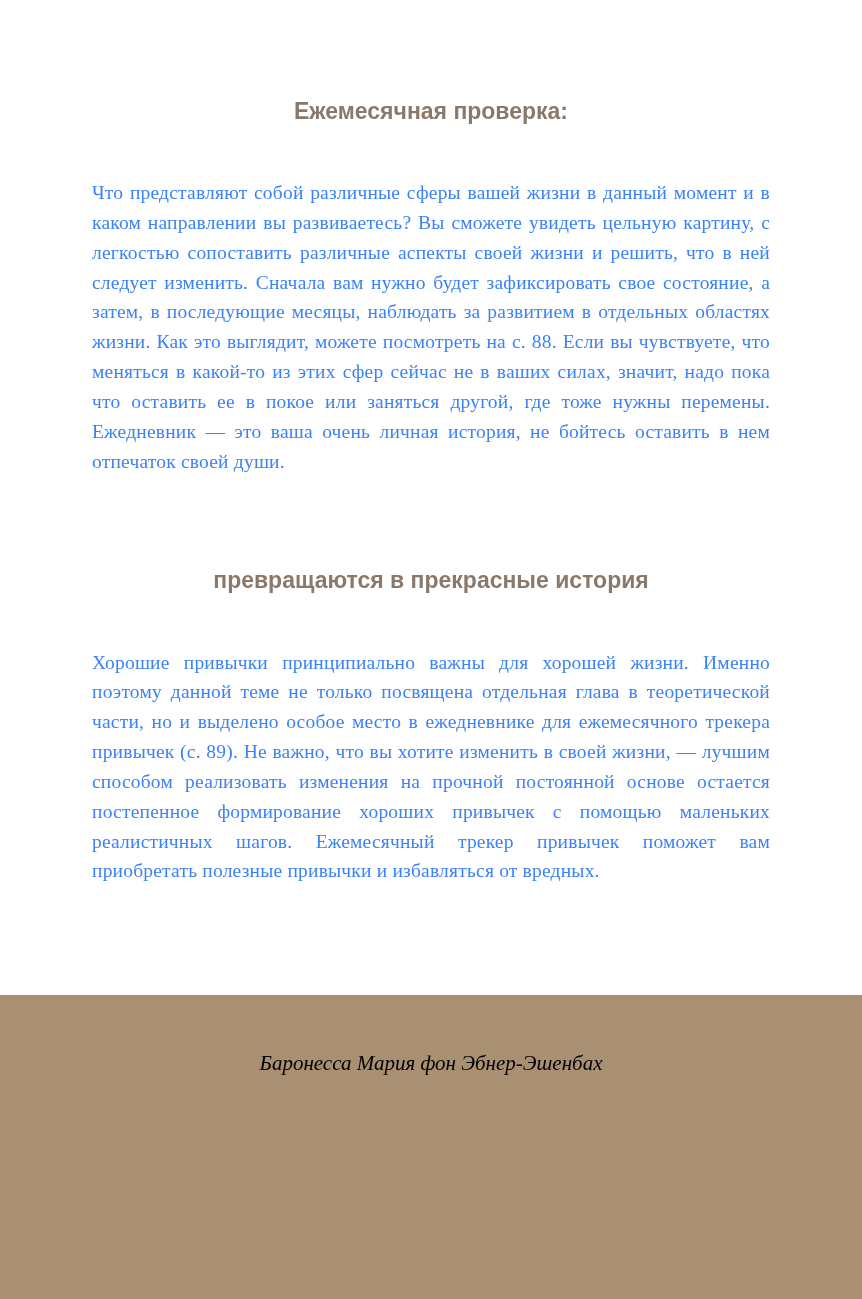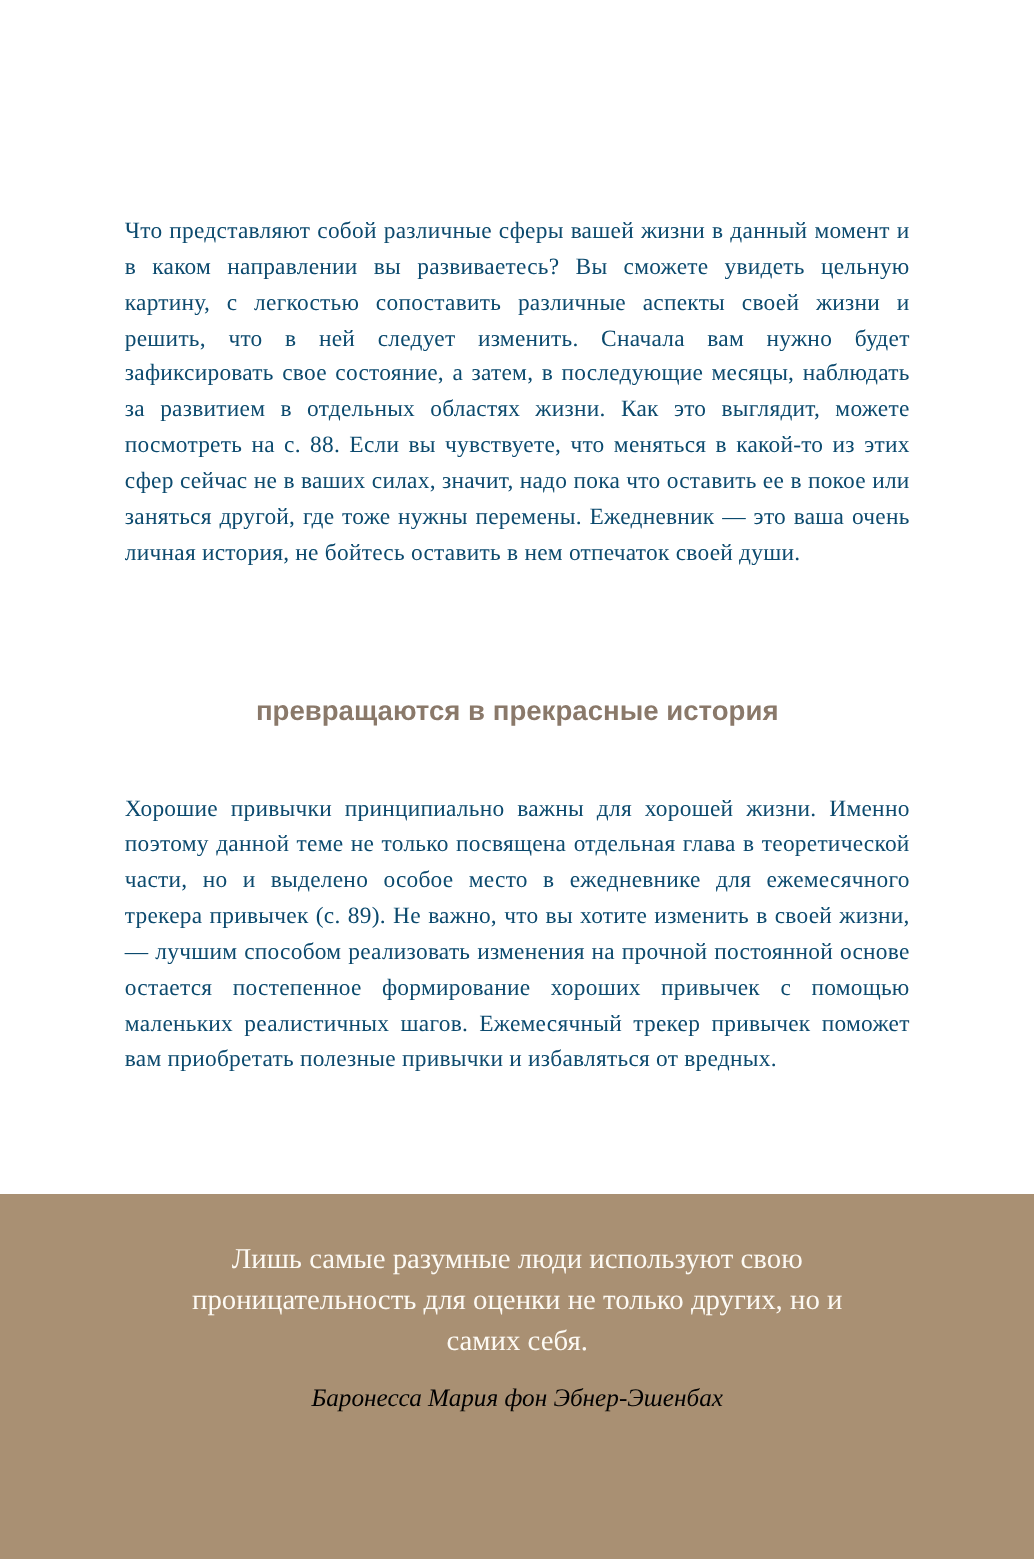--- a/index.html
+++ b/index.html
@@ -28,27 +28,27 @@
     text-align: center;
     color: #8a796a;
   }
   .heading-1 {
     padding-top: 96px;
   }
   .heading-2 {
     padding-top: 54px;
   }
   .body-paragraph {
-    margin: 16px;
+    margin: 4px;
     padding-top: 32px;
     font-size: 19.5px;
     line-height: 1.53;
     letter-spacing: 0.2px;
     text-align: justify;
-    color: #0c4a6e;
+    color: #3b82f6;
     hyphens: auto;
     -webkit-hyphens: auto;
   }
   .quote-block {
     position: absolute;
     left: 0;
     right: 0;
     bottom: 0;
     height: 304px;
     background: #a99073;
@@ -72,31 +72,30 @@
     color: #000000;
   }
 </style>
 </head>
 <body>
 
 <div class="page">
   <div class="content">
 
     <h2 class="section-heading heading-1">
-      <br>
+      <span>Ежемесячная проверка:</span><br>
     </h2>
 
     <p class="body-paragraph">Что представляют собой различные сферы вашей жизни в данный момент и в каком направлении вы развиваетесь? Вы сможете увидеть цельную картину, с легкостью сопоставить различные аспекты своей жизни и решить, что в ней следует изменить. Сначала вам нужно будет зафиксировать свое состояние, а затем, в последующие месяцы, наблюдать за развитием в отдельных областях жизни. Как это выглядит, можете посмотреть на с. 88. Если вы чувствуете, что меняться в какой-то из этих сфер сейчас не в ваших силах, значит, надо пока что оставить ее в покое или заняться другой, где тоже нужны перемены. Ежедневник — это ваша очень личная история, не бойтесь оставить в нем отпечаток своей души.</p>
 
     <h2 class="section-heading heading-2">
       <br>
       <span>превращаются в прекрасные история</span>
     </h2>
 
     <p class="body-paragraph">Хорошие привычки принципиально важны для хорошей жизни. Именно поэтому данной теме не только посвящена отдельная глава в теоретической части, но и выделено особое место в ежедневнике для ежемесячного трекера привычек (с. 89). Не важно, что вы хотите изменить в своей жизни, — лучшим способом реализовать изменения на прочной постоянной основе остается постепенное формирование хороших привычек с помощью маленьких реалистичных шагов. Ежемесячный трекер привычек поможет вам приобретать полезные привычки и избавляться от вредных.</p>
 
   </div>
 
   <div class="quote-block">
-    <p class="quote-text">Лишь самые разумные люди используют свою проницательность для оценки не только других, но и самих себя.</p>
     <p class="quote-attribution">Баронесса Мария фон Эбнер-Эшенбах</p>
   </div>
 </div>
 
 </body></html>

